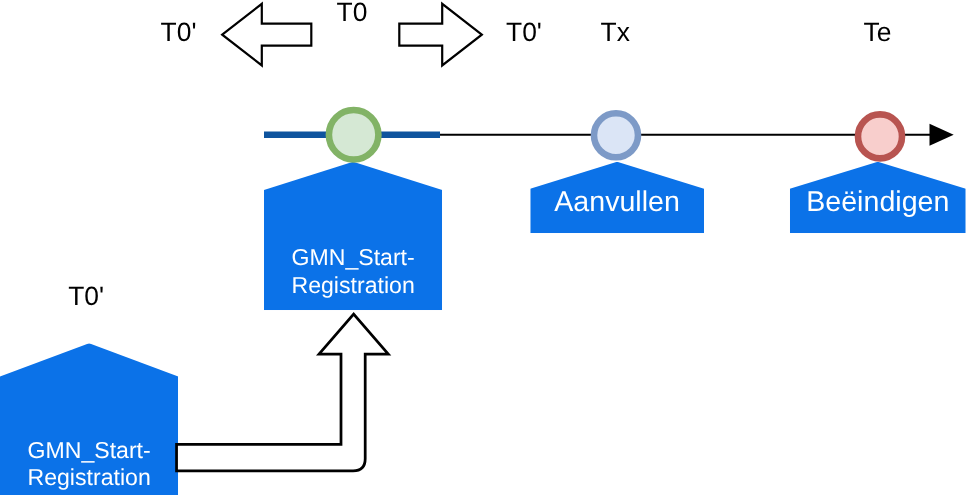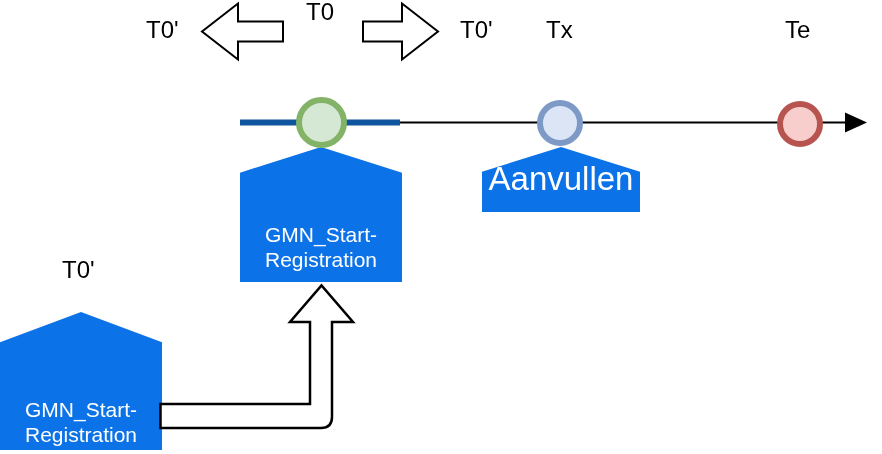--- a/index.html
+++ b/index.html
@@ -27,21 +27,21 @@
     color:var(--event_text,#fff);
     display:flex;
     align-items:flex-end;
     justify-content:center;
     text-align:center;
     z-index:2;
     box-sizing:border-box;
   }
   .pent .txt { width:100%; line-height:1.2; }
   .pent.tall { font-size:21px; }
-  .pent.short { font-size:33px; }
+  .pent.short { font-size:26px; }
   .marker {
     position:absolute;
     border-radius:50%;
     box-sizing:border-box;
     z-index:5;
   }
   .marker.green { border:6px solid var(--marker_green_stroke,#82B366); background:var(--marker_green_fill,#D5E8D4); }
   .marker.blue  { border:6px solid var(--marker_blue_stroke,#7D9AC7);  background:var(--marker_blue_fill,#DBE5F6); }
   .marker.red   { border:6px solid var(--marker_red_stroke,#B85450);   background:var(--marker_red_fill,#F8CECC); }
 </style>
@@ -70,20 +70,24 @@
   <div class="pent tall" style="left:240px;top:147px;width:162px;height:135px;padding:0 4px 10px 4px;
               clip-path:polygon(50% 0,100% 19%,100% 100%,0 100%,0 19%)">
     <div class="txt">GMN_Start-Registration</div>
   </div>
 
   <div class="pent short" style="left:482px;top:147px;width:158px;height:65px;padding:0 2px 13px 2px;
               clip-path:polygon(50% 0,100% 38%,100% 100%,0 100%,0 38%)">
     <div class="txt">Aanvullen</div>
   </div>
 
+  <div class="pent short" style="left:718px;top:147px;width:160px;height:65px;padding:0 2px 13px 2px;
+              clip-path:polygon(50% 0,100% 38%,100% 100%,0 100%,0 38%)">
+    <div class="txt">Beëindigen</div>
+  </div>
 
   <div class="marker green" style="left:296px;top:97px;width:51px;height:51px"></div>
   <div class="marker blue" style="left:537px;top:100px;width:46px;height:46px"></div>
   <div class="marker red" style="left:777px;top:101px;width:46px;height:46px"></div>
 
   <div class="lbl" style="left:62px;top:258px">T0'</div>
 
   <div class="pent tall" style="left:0px;top:312px;width:162px;height:138px;padding:0 4px 3px 4px;
               clip-path:polygon(50% 0,100% 22%,100% 100%,0 100%,0 22%)">
     <div class="txt">GMN_Start-Registration</div>

